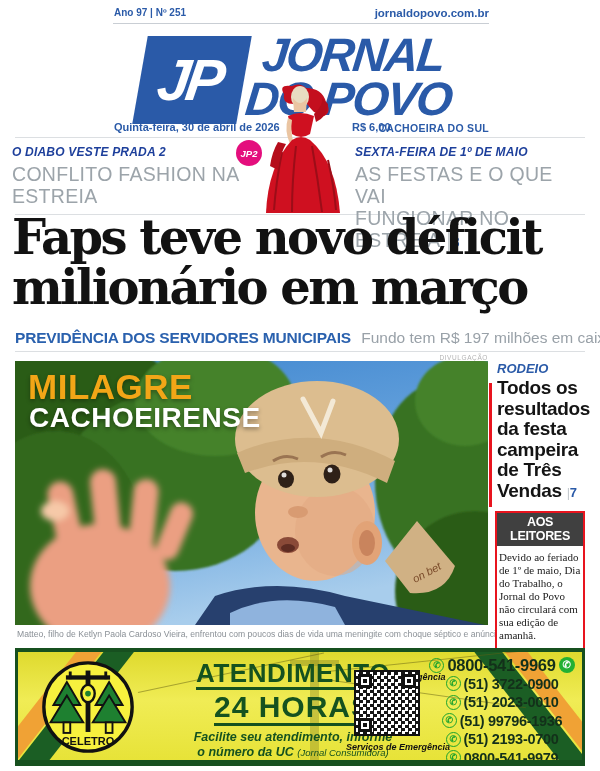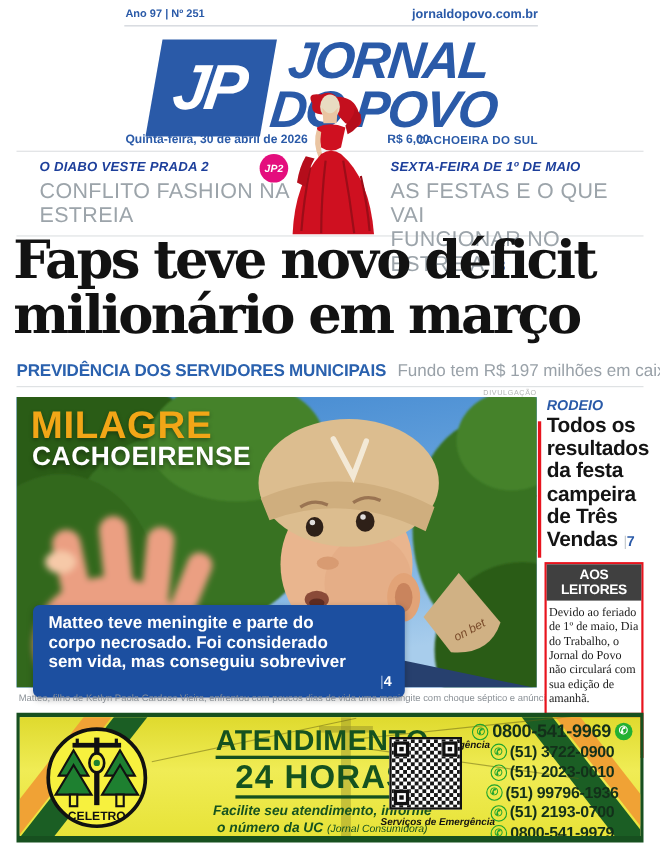--- a/index.html
+++ b/index.html
@@ -35,21 +35,21 @@
             font-weight:bold;font-size:48px;line-height:50px;letter-spacing:-2.5px;cursor:pointer;}
   .sub-row{left:15px;top:329px;width:570px;font-size:15.5px;white-space:nowrap;}
   .sub-row .k{color:#2a61ae;font-weight:900;letter-spacing:-0.2px;}
   .sub-row .d{color:#99a1a8;margin-left:6px;}
   .lead-rule{left:15px;top:351px;width:570px;}
   .credit{top:354px;left:400px;width:88px;text-align:right;font-size:6.5px;color:#b4b4b4;letter-spacing:.6px;}
   
   .photo{left:15px;top:361px;width:473px;height:264px;overflow:hidden;background:#5e9ad2;}
   .hat1{left:28px;top:367px;font-size:35px;font-weight:900;color:#f2a617;letter-spacing:.5px;
         text-shadow:0 2px 4px rgba(0,0,0,.35);}
-  .hat2{left:29px;top:402px;font-size:24px;font-weight:900;color:#fff;letter-spacing:.5px;
+  .hat2{left:29px;top:402px;font-size:28px;font-weight:900;color:#fff;letter-spacing:.5px;
         text-shadow:0 2px 4px rgba(0,0,0,.4);}
   .photo-box{left:30px;top:550px;width:312px;background:#1c4fa0;border-radius:6px;
              padding:8px 12px 6px 14px;color:#fff;font-weight:800;font-size:15.5px;
              line-height:17.5px;box-shadow:0 2px 6px rgba(0,0,0,.25);cursor:pointer;}
   .photo-box .pgline{text-align:right;font-size:13px;margin-top:0px;}
   .photo-box .pipe{color:#9db7e0;}
   .photo-box .pg{color:#fff;}
   .caption{left:17px;top:629px;width:560px;font-size:8.6px;color:#8a9096;letter-spacing:0px;}
   
   .rodeio-kicker{left:497px;top:361px;font-size:13px;font-weight:900;font-style:italic;color:#2a5aa8;}
@@ -119,21 +119,21 @@
     <div class="l1">JORNAL</div>
     <div class="l2">DO POVO</div>
   </div>
   <span class="abs mast-date">Quinta-feira, 30 de abril de 2026</span>
   <span class="abs mast-price">R$ 6,00</span>
   <span class="abs mast-city">CACHOEIRA DO SUL</span>
 
   <div class="abs rule" style="left:15px;top:137px;width:570px;"></div>
   <div class="abs rule" style="left:15px;top:214px;width:570px;"></div>
 
-  <div class="abs" style="left:36px;top:142px;width:300px;">
+  <div class="abs" style="left:12px;top:142px;width:300px;">
     <span class="kicker">O DIABO VESTE PRADA 2</span>
     <div class="teaser-line" style="margin-top:3px;">CONFLITO FASHION NA ESTREIA</div>
   </div>
   <div class="abs badge" style="left:236px;top:140px;">
     <span>JP2</span>
   </div>
 
   <div class="abs" style="left:355px;top:142px;width:230px;">
     <span class="kicker">SEXTA-FEIRA DE 1º DE MAIO</span>
     <div class="teaser-line" style="margin-top:3px;">AS FESTAS E O QUE VAI</div>
@@ -219,26 +219,20 @@
         <rect x="38" y="120" width="26" height="80" rx="13" transform="rotate(-12 51 160)"></rect>
         <rect x="78" y="108" width="26" height="85" rx="13" transform="rotate(-6 91 150)"></rect>
         <rect x="116" y="118" width="25" height="75" rx="12" transform="rotate(6 128 155)"></rect>
         <rect x="148" y="140" width="23" height="60" rx="11" transform="rotate(22 159 170)"></rect>
         <ellipse cx="40" cy="150" rx="14" ry="10" fill="#f6c9a8"></ellipse>
       </g>
     </svg>
   </div>
   <div class="abs hat1">MILAGRE</div>
   <div class="abs hat2">CACHOEIRENSE</div>
-  <div class="abs photo-box">
-    <div>Matteo teve meningite e parte do</div>
-    <div>corpo necrosado. Foi considerado</div>
-    <div>sem vida, mas conseguiu sobreviver</div>
-    <div class="pgline"><span class="pipe">|</span><span class="pg">4</span></div>
-  </div>
   <div class="abs caption">Matteo, filho de Ketlyn Paola Cardoso Vieira, enfrentou com poucos dias de vida uma meningite com choque séptico e anúncio de morte cerebral</div>
 
   <span class="abs rodeio-kicker">RODEIO</span>
   <div class="abs red-bar"></div>
   <div class="abs rodeio-hl">
     <span>Todos os resultados da festa campeira de Três Vendas</span>&nbsp;<span class="pipe">|</span><span class="pg">7</span>
   </div>
 
   <div class="abs readers">
     <div class="readers-h">AOS LEITORES</div>

